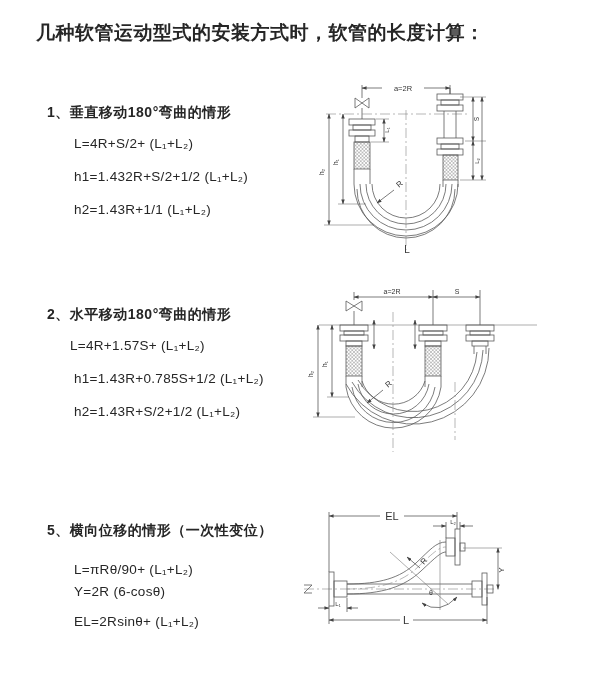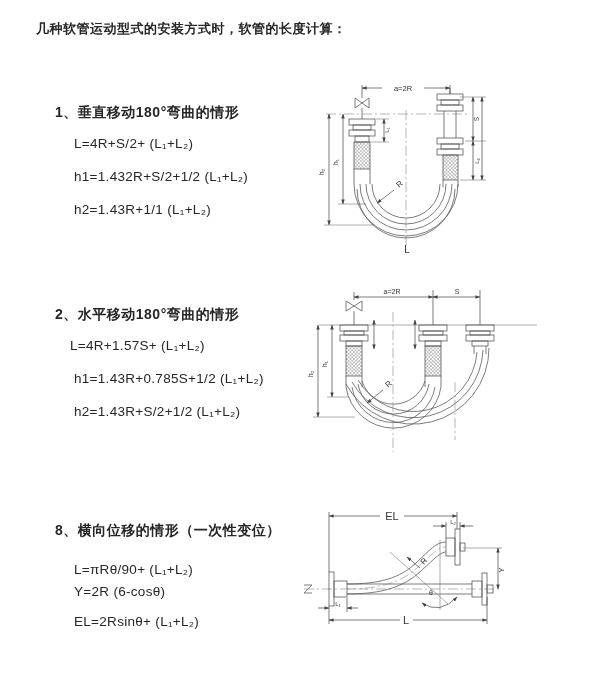--- a/index.html
+++ b/index.html
@@ -1,22 +1,22 @@
 <!DOCTYPE html>
 <html><head>
 <meta charset="utf-8">
 <style>
   html,body{margin:0;padding:0;}
   body{
     width:600px;height:675px;background:#ffffff;position:relative;overflow:hidden;
     font-family:"Liberation Sans","DejaVu Sans",sans-serif;color:#262626;
   }
   .abs{position:absolute;white-space:nowrap;}
-  .doc-title{left:36px;top:20px;font-size:13px;font-weight:600;letter-spacing:.5px;}
-  .sec-heading{font-size:14px;font-weight:600;letter-spacing:.5px;margin-left:8px;}
+  .doc-title{left:36px;top:20px;font-size:19px;font-weight:600;letter-spacing:.5px;}
+  .sec-heading{font-size:14px;font-weight:600;letter-spacing:.5px;}
   .formula{font-size:13.5px;font-weight:400;letter-spacing:.3px;}
   svg{position:absolute;overflow:visible;}
   svg text{fill:#333;font-family:"Liberation Sans","DejaVu Sans",sans-serif;}
   .dim{stroke:#444;stroke-width:.7;fill:none;}
   .draw{stroke:#5a5a5a;stroke-width:.8;fill:none;}
   .thin{stroke:#777;stroke-width:.6;fill:none;}
   .cl{stroke:#888;stroke-width:.6;fill:none;stroke-dasharray:10 3 2 3;}
   .braid{fill:url(#hatch);stroke:#5a5a5a;stroke-width:.8;}
 </style>
 </head>
@@ -177,21 +177,21 @@
     <path d="M53,98 A64,64 0 0 0 172,70"></path>
   </g>
 
   <line class="cl" x1="88" y1="30" x2="88" y2="170"></line>
   <line class="cl" x1="150" y1="100" x2="150" y2="158"></line>
 
   <line class="dim" x1="78" y1="108" x2="62" y2="121" marker-end="url(#ar)"></line>
   <text x="83" y="106" font-size="8" transform="rotate(-40 83 106)">R</text>
 </svg>
 
-<div class="abs sec-heading" style="left:47px;top:522px">8、横向位移的情形（一次性变位）</div>
+<div class="abs sec-heading" style="left:47px;top:522px">5、横向位移的情形（一次性变位）</div>
 <div class="abs formula" style="left:74px;top:562px">L=πRθ/90+ (L₁+L₂)</div>
 <div class="abs formula" style="left:74px;top:584px">Y=2R (6-cosθ)</div>
 <div class="abs formula" style="left:74px;top:614px">EL=2Rsinθ+ (L₁+L₂)</div>
 
 <svg style="left:300px;top:502px" width="300" height="145" viewBox="0 0 300 145">
 
   <line class="dim" x1="29" y1="10" x2="29" y2="70"></line>
   <line class="dim" x1="157" y1="10" x2="157" y2="27"></line>
   <line class="dim" x1="29" y1="14" x2="80" y2="14" marker-start="url(#arS)"></line>
   <line class="dim" x1="104" y1="14" x2="157" y2="14" marker-end="url(#ar)"></line>

